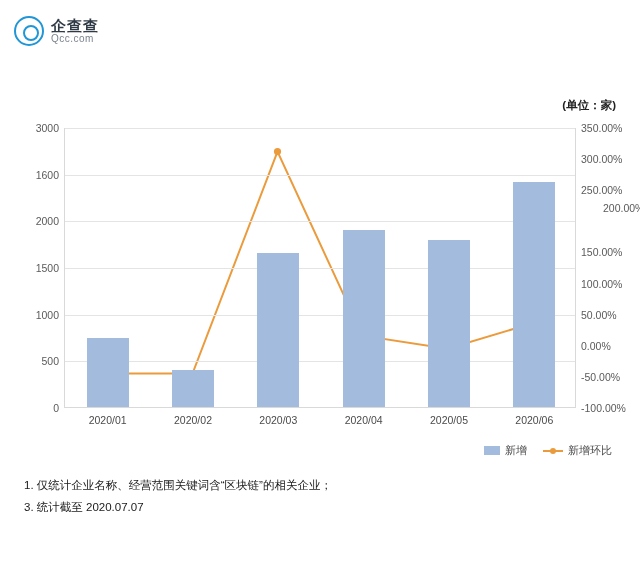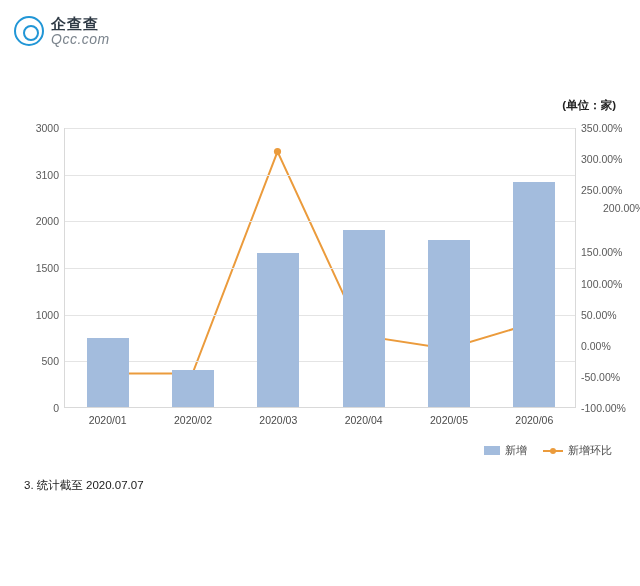--- a/index.html
+++ b/index.html
@@ -41,24 +41,23 @@
     margin-left: 7px;
     line-height: 1.05;
   }
   .logo-cn {
     font-size: 15px;
     font-weight: bold;
     color: #2f3a45;
     letter-spacing: 1px;
   }
   .logo-en {
-    font-size: 14px;
+    font-size: 10px;
     color: #7b848d;
     letter-spacing: 0.5px;
-    font-style: italic;
   }
 
   
   .title {
     position: absolute;
     left: 0; right: 0; top: 52px;
     text-align: center;
     font-size: 21px;
     font-weight: bold;
     color: #1a1a1a;
@@ -203,21 +202,21 @@
     <div class="ytick-left" style="top: 280px;">0</div>
         <div class="gridline" style="top: 233.333px;"></div>
         <div class="ytick-left" style="top: 233.333px;">500</div>
         <div class="gridline" style="top: 186.667px;"></div>
         <div class="ytick-left" style="top: 186.667px;">1000</div>
         <div class="gridline" style="top: 140px;"></div>
         <div class="ytick-left" style="top: 140px;">1500</div>
         <div class="gridline" style="top: 93.3333px;"></div>
         <div class="ytick-left" style="top: 93.3333px;">2000</div>
         <div class="gridline" style="top: 46.6667px;"></div>
-        <div class="ytick-left" style="top: 46.6667px;">3100</div>
+        <div class="ytick-left" style="top: 46.6667px;">1600</div>
         <div class="gridline" style="top: 0px;"></div>
         <div class="ytick-left" style="top: 0px;">3000</div>
         <div class="ytick-right" style="top: 280px;">-100.00%</div>
         <div class="ytick-right" style="top: 248.889px;">-50.00%</div>
         <div class="ytick-right" style="top: 217.778px;">0.00%</div>
         <div class="ytick-right" style="top: 186.667px;">50.00%</div>
         <div class="ytick-right" style="top: 155.556px;">100.00%</div>
         <div class="ytick-right" style="top: 124.444px;">150.00%</div>
         <div class="ytick-right" style="top: 80px; margin-left: 28px;">200.00%</div>
         <div class="ytick-right" style="top: 62.2222px;">250.00%</div>
@@ -243,16 +242,17 @@
       <span class="legend-swatch-bar"></span>
       <span>新增</span>
     </div>
     <div class="legend-item">
       <span class="legend-swatch-line"></span>
       <span>新增环比</span>
     </div>
   </div>
 
   <div class="notes">
+    <div class="note-line">1. 仅统计企业名称、经营范围关键词含“区块链”的相关企业；</div>
     <div class="note-line">3. 统计截至 2020.07.07</div>
   </div>
 
 </div>
 
 </body></html>

